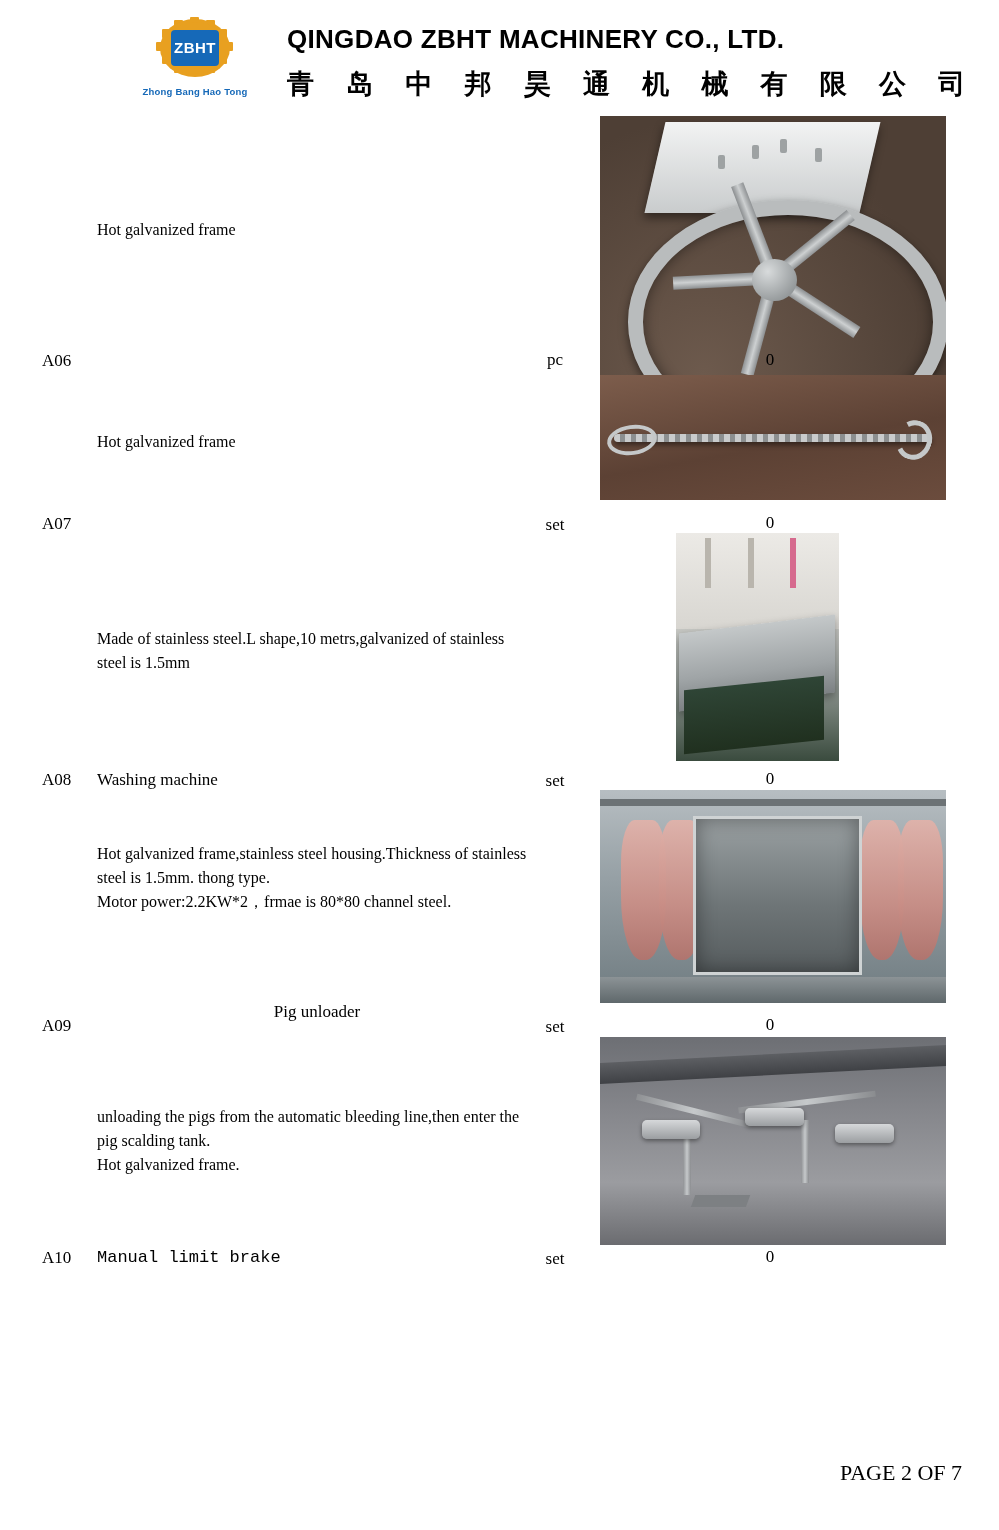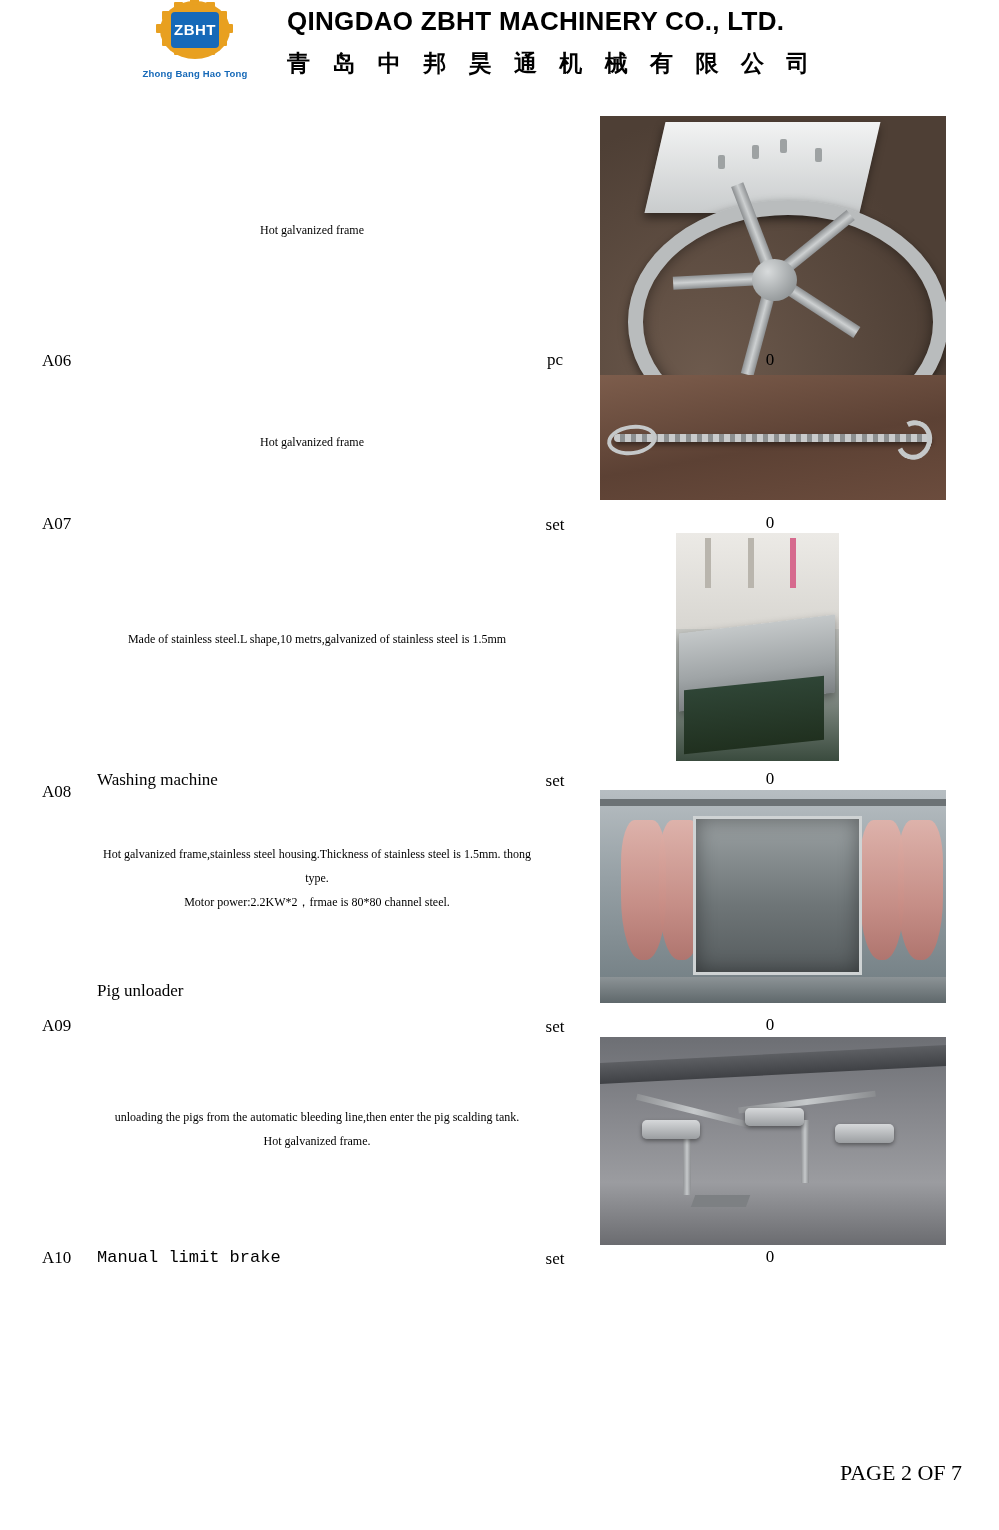--- a/index.html
+++ b/index.html
@@ -12,21 +12,21 @@
     height: 1530px;
     position: relative;
     font-family: "Liberation Serif", serif;
     color: #000000;
     overflow: hidden;
   }
 
   
   .header {
     position: absolute;
-    top: 0;
+    top: 18px;
     left: 0;
     width: 999px;
     height: 100px;
   }
   .logo {
     position: absolute;
     left: 142px;
     top: 2px;
     width: 106px;
     height: 88px;
@@ -94,22 +94,22 @@
     font-size: 26px;
     font-weight: bold;
     letter-spacing: 0.3px;
     color: #000;
     white-space: nowrap;
   }
   .company-cn {
     position: absolute;
     left: 287px;
     top: 48px;
-    font-family: Liberation Sans, sans-serif;
-    font-size: 23px;
+    font-family: Liberation Mono, monospace;
+    font-size: 27px;
     font-weight: bold;
     letter-spacing: 8px;
     color: #000;
     white-space: nowrap;
   }
 
   
   .doc {
     position: absolute;
     top: 100px;
@@ -138,23 +138,22 @@
     font-size: 17px;
     text-align: center;
   }
   .col-qty {
     left: 700px;
     width: 140px;
     font-size: 17px;
     text-align: center;
   }
   .desc {
-    font-size: 12px;
+    font-size: 16px;
     line-height: 24px;
-    text-align: center;
   }
 
   
   .photo {
     position: absolute;
     overflow: hidden;
     background: #7a6a60;
   }
   .photo-inner {
     position: absolute;
@@ -433,42 +432,42 @@
       <div class="bg"></div>
       <div class="wall"></div>
       <div class="pipe" style="left:18%;"></div>
       <div class="pipe" style="left:44%;"></div>
       <div class="pipe" style="left:70%; background:#d66a8e;"></div>
       <div class="trough"></div>
       <div class="base"></div>
     </div>
   </div>
 
-  <div class="cell col-code" style="top:669px;margin-top:12px;">A08</div>
+  <div class="cell col-code" style="top:669px;">A08</div>
   <div class="cell col-name" style="top:669px;">Washing machine</div>
   <div class="cell col-unit" style="top:671px;">set</div>
   <div class="cell col-qty" style="top:669px;">0</div>
   <div class="cell desc" style="left:97px; top:742px; width:440px; white-space:pre-line;">Hot galvanized frame,stainless steel housing.Thickness of stainless steel is 1.5mm. thong type.
 Motor power:2.2KW*2，frmae is 80*80 channel steel.</div>
 
   <div class="photo ph-wash" style="left:600px; top:690px; width:346px; height:213px;">
     <div class="photo-inner">
       <div class="bg"></div>
       <div class="rail"></div>
       <div class="carcass" style="left:6%;"></div>
       <div class="carcass" style="left:17%;"></div>
       <div class="carcass" style="left:75%;"></div>
       <div class="carcass" style="left:86%;"></div>
       <div class="drum"></div>
       <div class="floor"></div>
     </div>
   </div>
 
   <div class="cell col-code" style="top:915px;">A09</div>
-  <div class="cell col-name" style="top:880px;">Pig unloader</div>
+  <div class="cell col-name" style="top:901px;text-align:center;">Pig unloader</div>
   <div class="cell col-unit" style="top:917px;">set</div>
   <div class="cell col-qty" style="top:915px;">0</div>
   <div class="cell desc" style="left:97px; top:1005px; width:440px; white-space:pre-line;">unloading the pigs from the automatic bleeding line,then enter the pig scalding tank.
 Hot galvanized frame.</div>
 
   <div class="photo ph-unload" style="left:600px; top:937px; width:346px; height:208px;">
     <div class="photo-inner">
       <div class="bg"></div>
       <div class="beam"></div>
       <div class="arm" style="left:10%; top:34%; width:34%; height:6px; transform:rotate(14deg);"></div>

